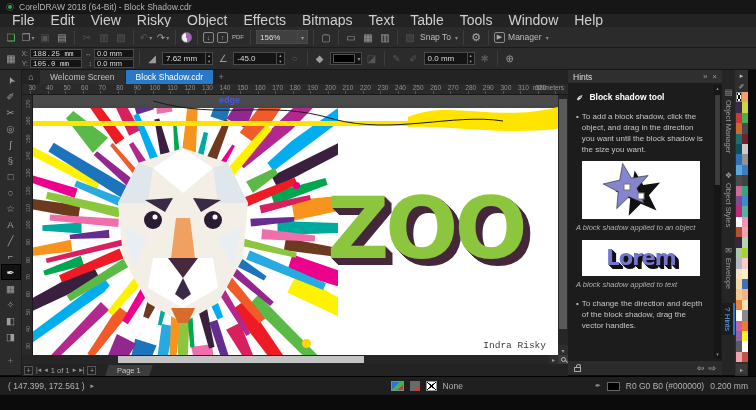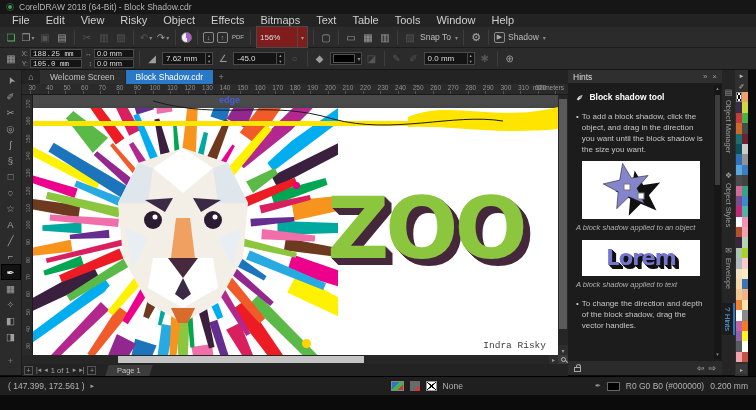--- a/index.html
+++ b/index.html
@@ -6,34 +6,34 @@
   html,body{background:#000;}
   body{font-family:"Liberation Sans",sans-serif;}
   .app{position:relative;width:756px;height:410px;background:#0b0b0b;overflow:hidden;color:#c9c9c9;}
   .abs{position:absolute;}
 
   
   .titlebar{left:0;top:0;width:756px;height:14px;background:#161616;display:flex;align-items:center;padding-left:6px;font-size:8.5px;color:#b5b5b5;}
   .applogo{width:8px;height:8px;border-radius:50%;background:#111;border:1px solid #444;margin-right:5px;position:relative;}
   .applogo::after{content:"";position:absolute;left:1px;top:1px;width:4px;height:4px;border-radius:50%;background:#2fae4a;}
   .menubar{left:0;top:14px;width:756px;height:13px;background:#232323;display:flex;align-items:center;padding-left:4px;}
-  .menu-item{font-size:11px;color:#cfcfcf;padding:0 8px;line-height:13px;}
+  .menu-item{font-size:14px;color:#cfcfcf;padding:0 8px;line-height:13px;}
 
   
   .toolbar{left:0;top:27px;width:756px;height:21px;background:#2b2b2b;border-bottom:1px solid #1c1c1c;display:flex;align-items:center;padding:0 4px;gap:3px;}
   .propbar{left:0;top:48px;width:756px;height:22px;background:#2b2b2b;border-bottom:1px solid #151515;display:flex;align-items:center;padding:0 4px;gap:3px;}
   .tbtn{min-width:14px;height:16px;display:flex;align-items:center;justify-content:center;font-size:10px;color:#9d9d9d;}
   .tbtn.dim{color:#555;}
   .tbtn.green{color:#4fbf5f;}
   .sep{width:1px;height:15px;background:#3d3d3d;margin:0 2px;}
   .chev{font-size:6px;color:#8a8a8a;margin-left:1px;}
   .boxarrow{width:11px;height:11px;border:1px solid #8a8a8a;border-radius:2px;font-size:7px;display:flex;align-items:center;justify-content:center;color:#aaa;}
   .pdfmini{font-size:6px;color:#bbb;letter-spacing:0;line-height:1;text-align:center;}
   .searchdot{width:11px;height:11px;border-radius:50%;background:conic-gradient(#b05ad0 0 50%,#f0f0f0 50% 100%);border:1px solid #777;}
-  .combo{display:flex;align-items:center;background:#7f1d1d;border:1px solid #4a4a4a;height:22px;}
+  .combo{display:flex;align-items:center;background:#404040;border:1px solid #4a4a4a;height:14px;}
   .combo input{background:transparent;border:0;color:#ddd;font-size:8px;width:40px;padding:0 3px;font-family:"Liberation Sans",sans-serif;}
   .combo .dd{width:10px;height:100%;border-left:1px solid #4a4a4a;font-size:6px;color:#999;display:flex;align-items:center;justify-content:center;}
   .lbl{font-size:8.5px;color:#bdbdbd;}
   .gear{font-size:11px;color:#a8a8a8;}
 
   .xy{display:flex;flex-direction:column;gap:1px;}
   .xyrow{display:flex;align-items:center;gap:2px;}
   .xyrow .t{font-size:7px;color:#8f8f8f;width:7px;text-align:right;}
   .fld{background:#141414;border:1px solid #4a4a4a;color:#ddd;font-size:7.5px;height:9px;line-height:8px;padding:0 2px;}
   .fld.w52{width:52px;font-family:Liberation Mono, monospace;}
@@ -197,21 +197,21 @@
     <span class="tbtn">▦</span>
     <span class="tbtn">▥</span>
     <span class="sep"></span>
     <span class="tbtn dim">▨</span>
     <span class="lbl">Snap To</span>
     <span class="chev">▾</span>
     <span class="sep"></span>
     <span class="tbtn gear">⚙</span>
     <span class="sep"></span>
     <span class="boxarrow">▶</span>
-    <span class="lbl">Shadow</span>
+    <span class="lbl">Manager</span>
     <span class="chev">▾</span>
   </div>
 
   <div class="abs propbar">
     <span class="tbtn">▦</span>
     <span class="xy">
       <span class="xyrow">
           <span class="t">X:</span>
           <span class="fld w52">188.25 mm</span>
         </span>

